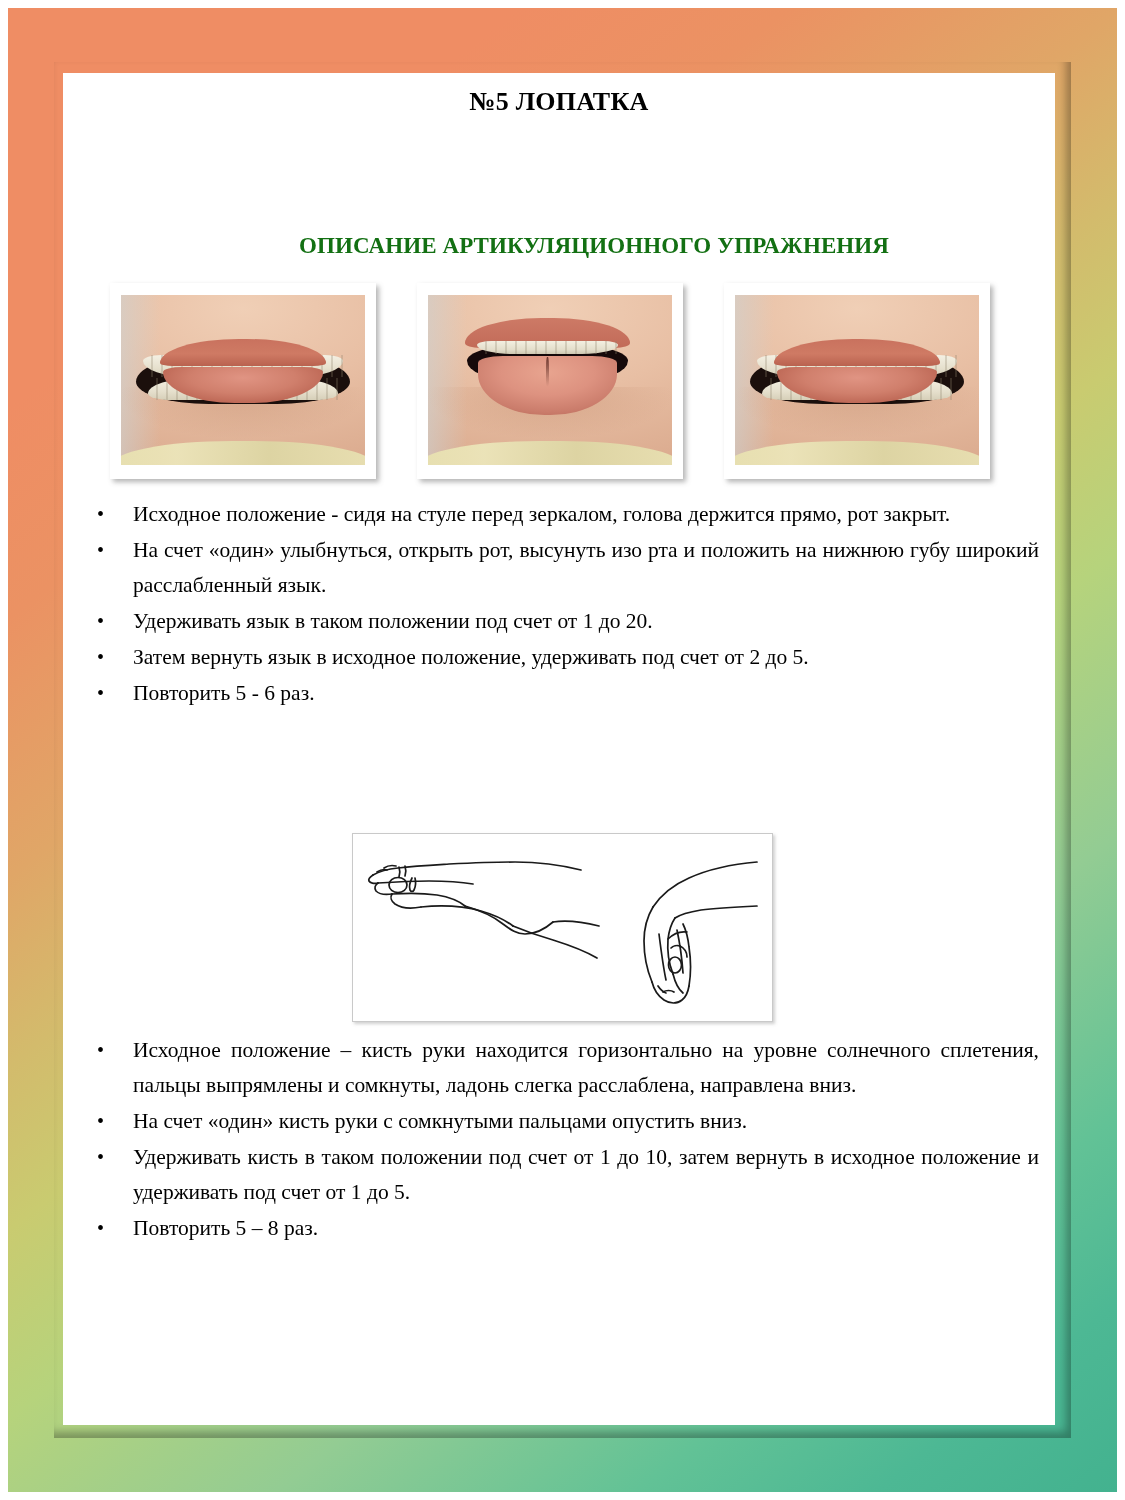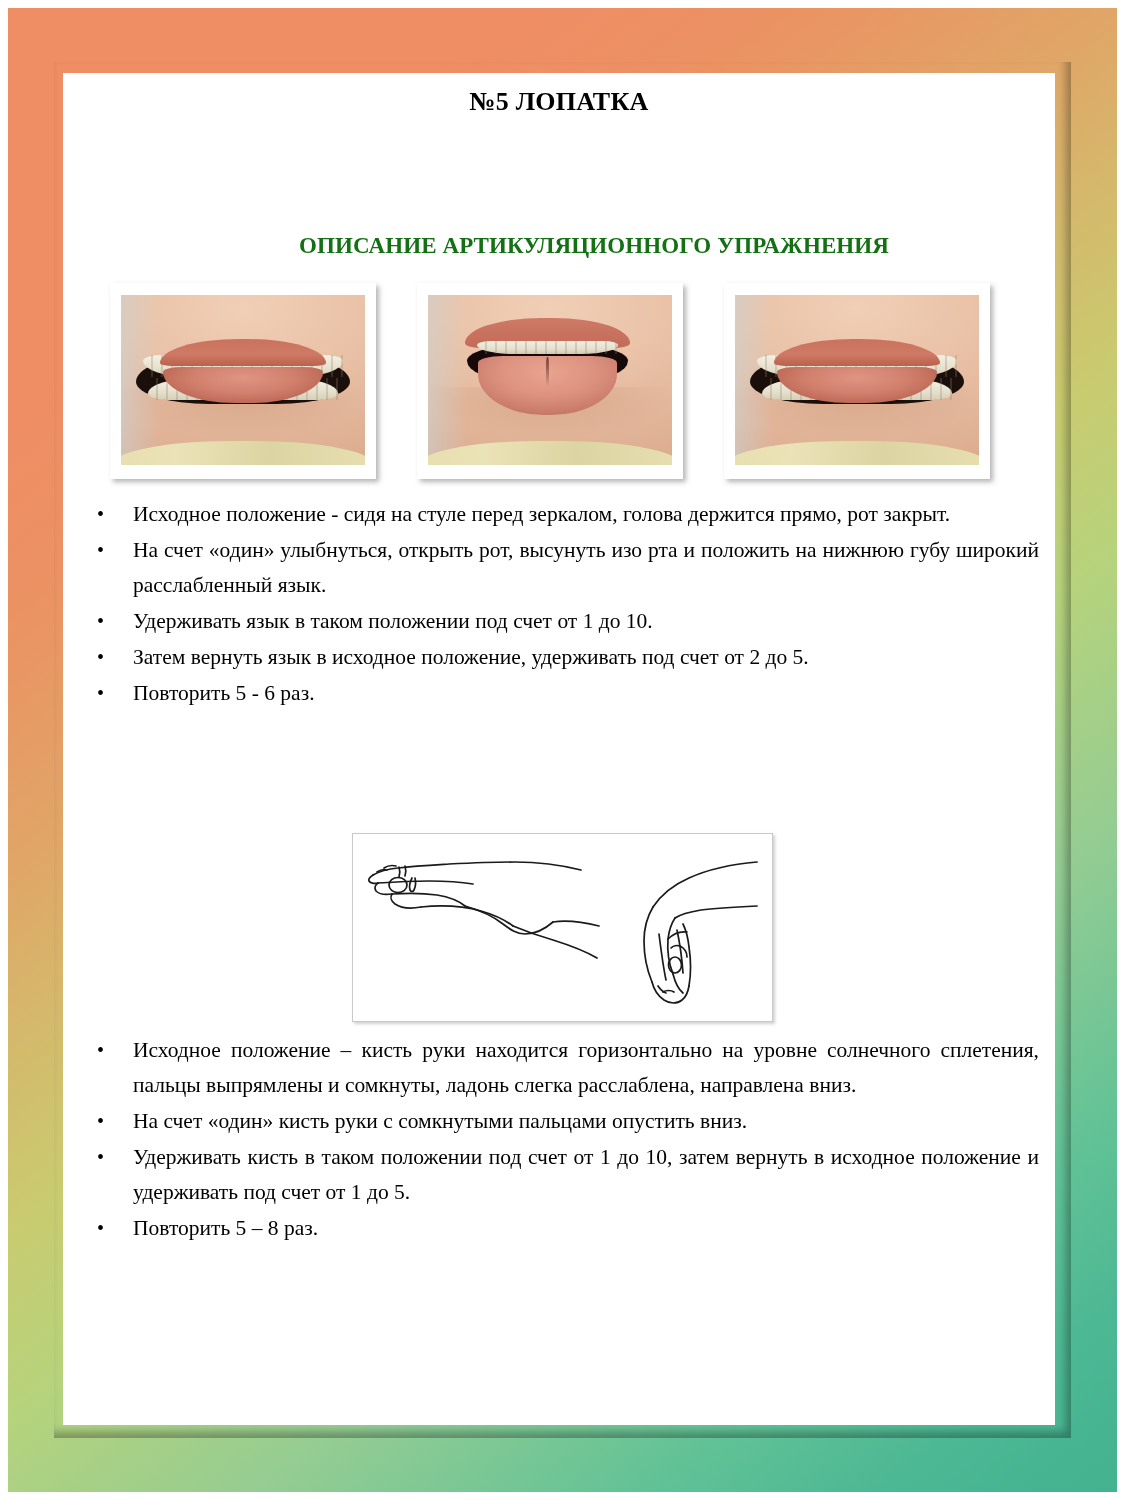--- a/index.html
+++ b/index.html
@@ -415,21 +415,21 @@
         <div class="bullet-item">
           <span class="bullet-dot">•</span>
           <span class="bullet-text">Исходное положение - сидя на стуле перед зеркалом, голова держится прямо, рот закрыт.</span>
         </div>
         <div class="bullet-item">
           <span class="bullet-dot">•</span>
           <span class="bullet-text">На счет «один» улыбнуться, открыть рот, высунуть изо рта и положить на нижнюю губу широкий расслабленный язык.</span>
         </div>
         <div class="bullet-item">
           <span class="bullet-dot">•</span>
-          <span class="bullet-text">Удерживать язык в таком положении под счет от 1 до 10.</span>
+          <span class="bullet-text">Удерживать язык в таком положении под счет от 1 до 20.</span>
         </div>
         <div class="bullet-item">
           <span class="bullet-dot">•</span>
           <span class="bullet-text">Затем вернуть язык в исходное положение, удерживать под счет от 2 до 5.</span>
         </div>
         <div class="bullet-item">
           <span class="bullet-dot">•</span>
           <span class="bullet-text">Повторить 5 - 6 раз.</span>
         </div>
       </div>

